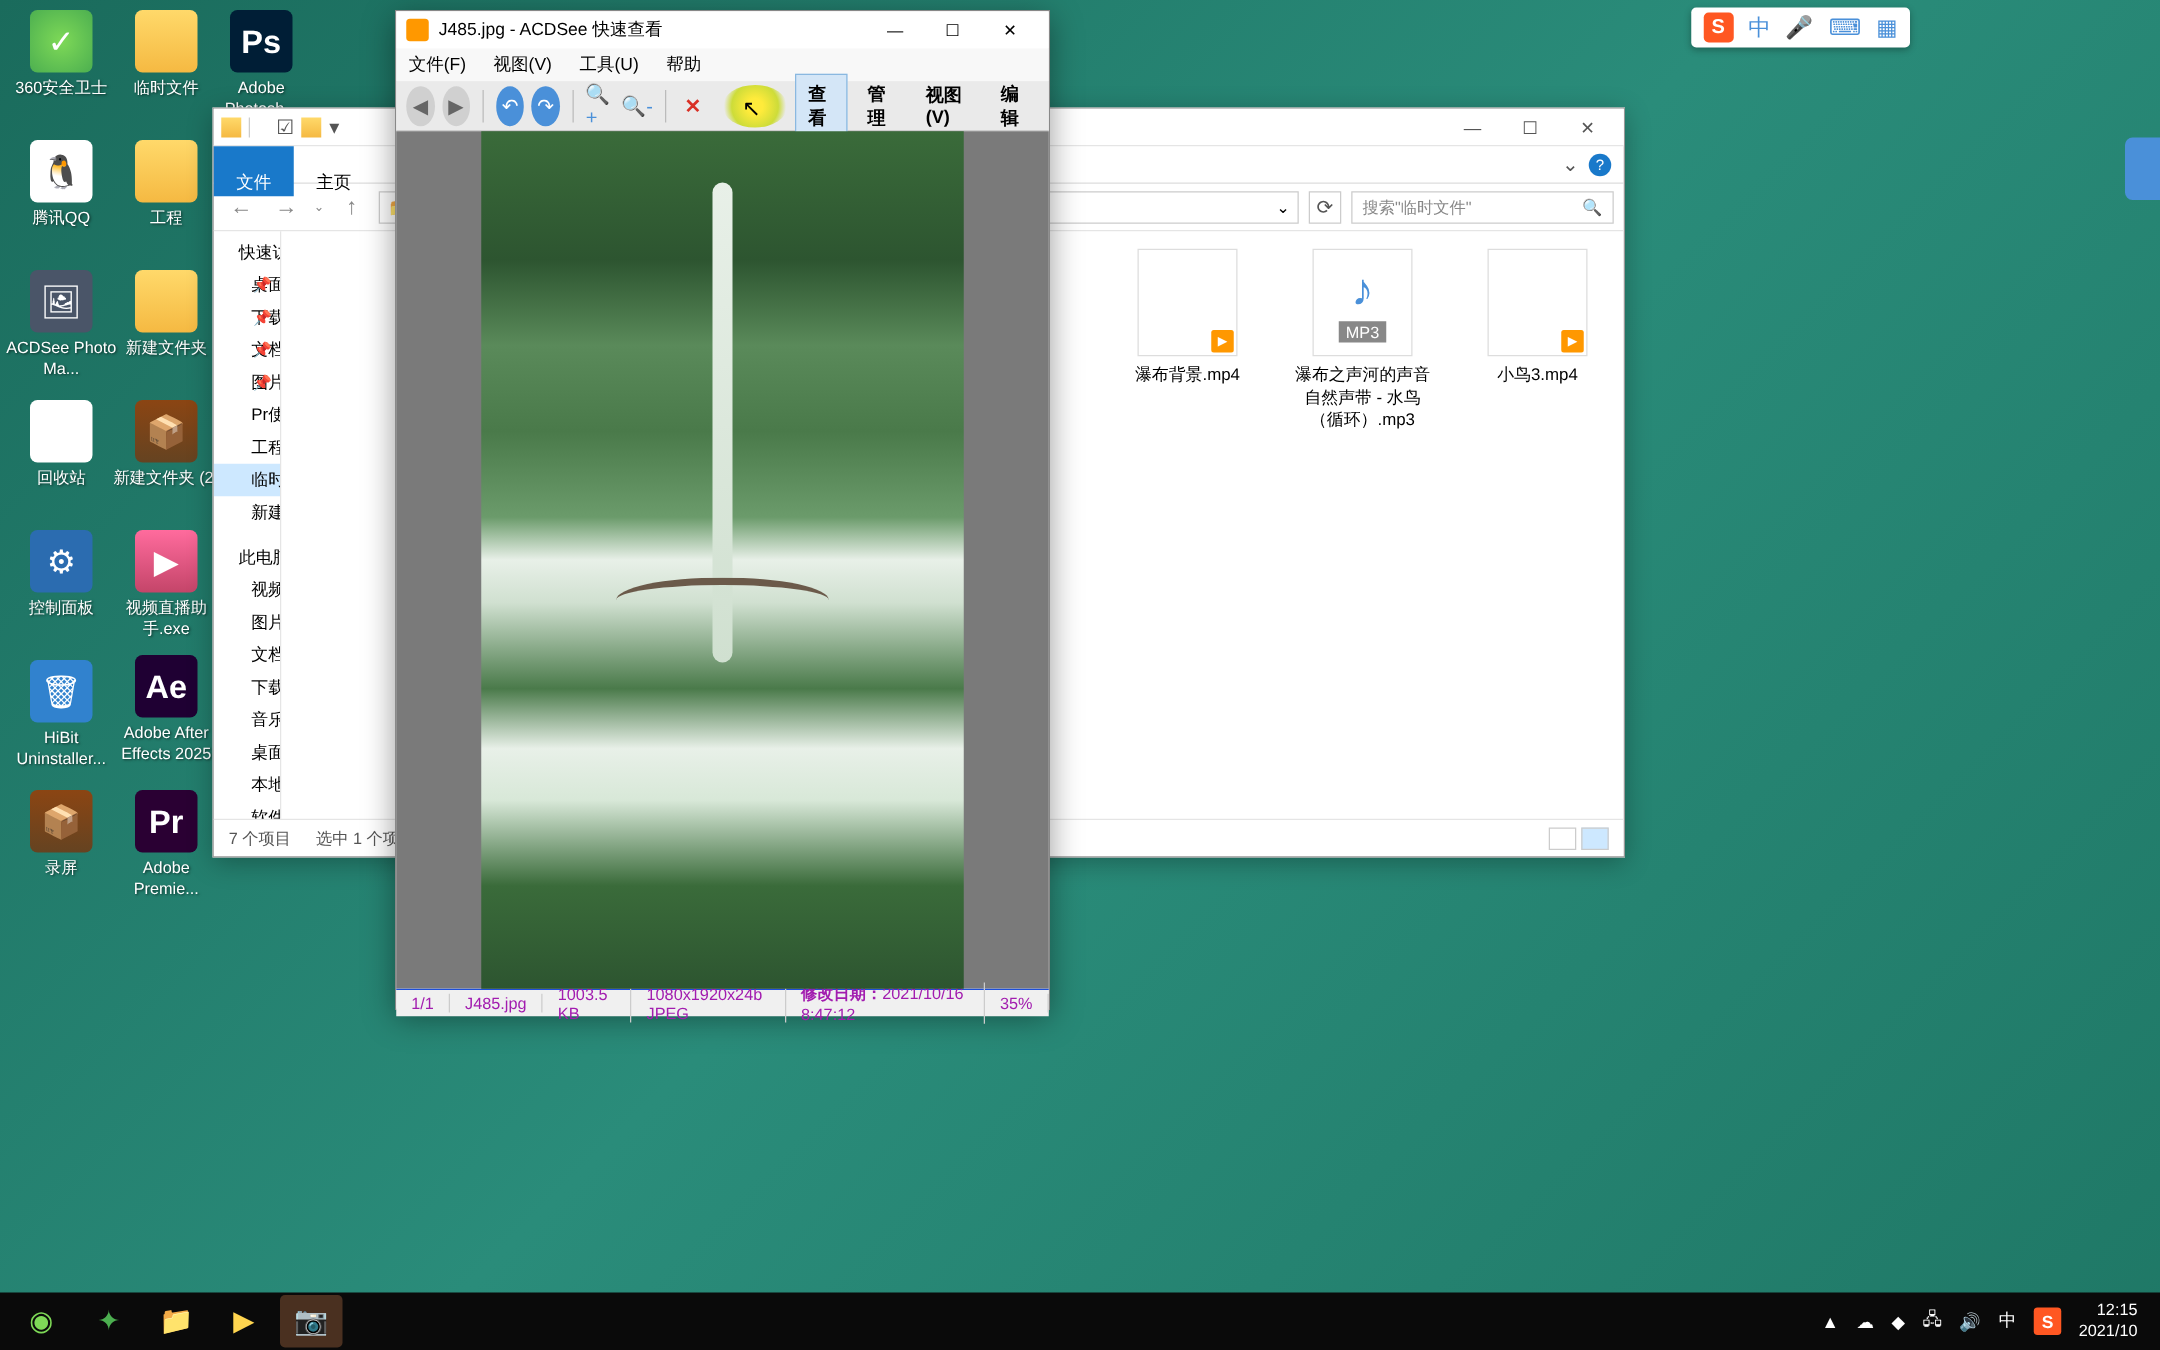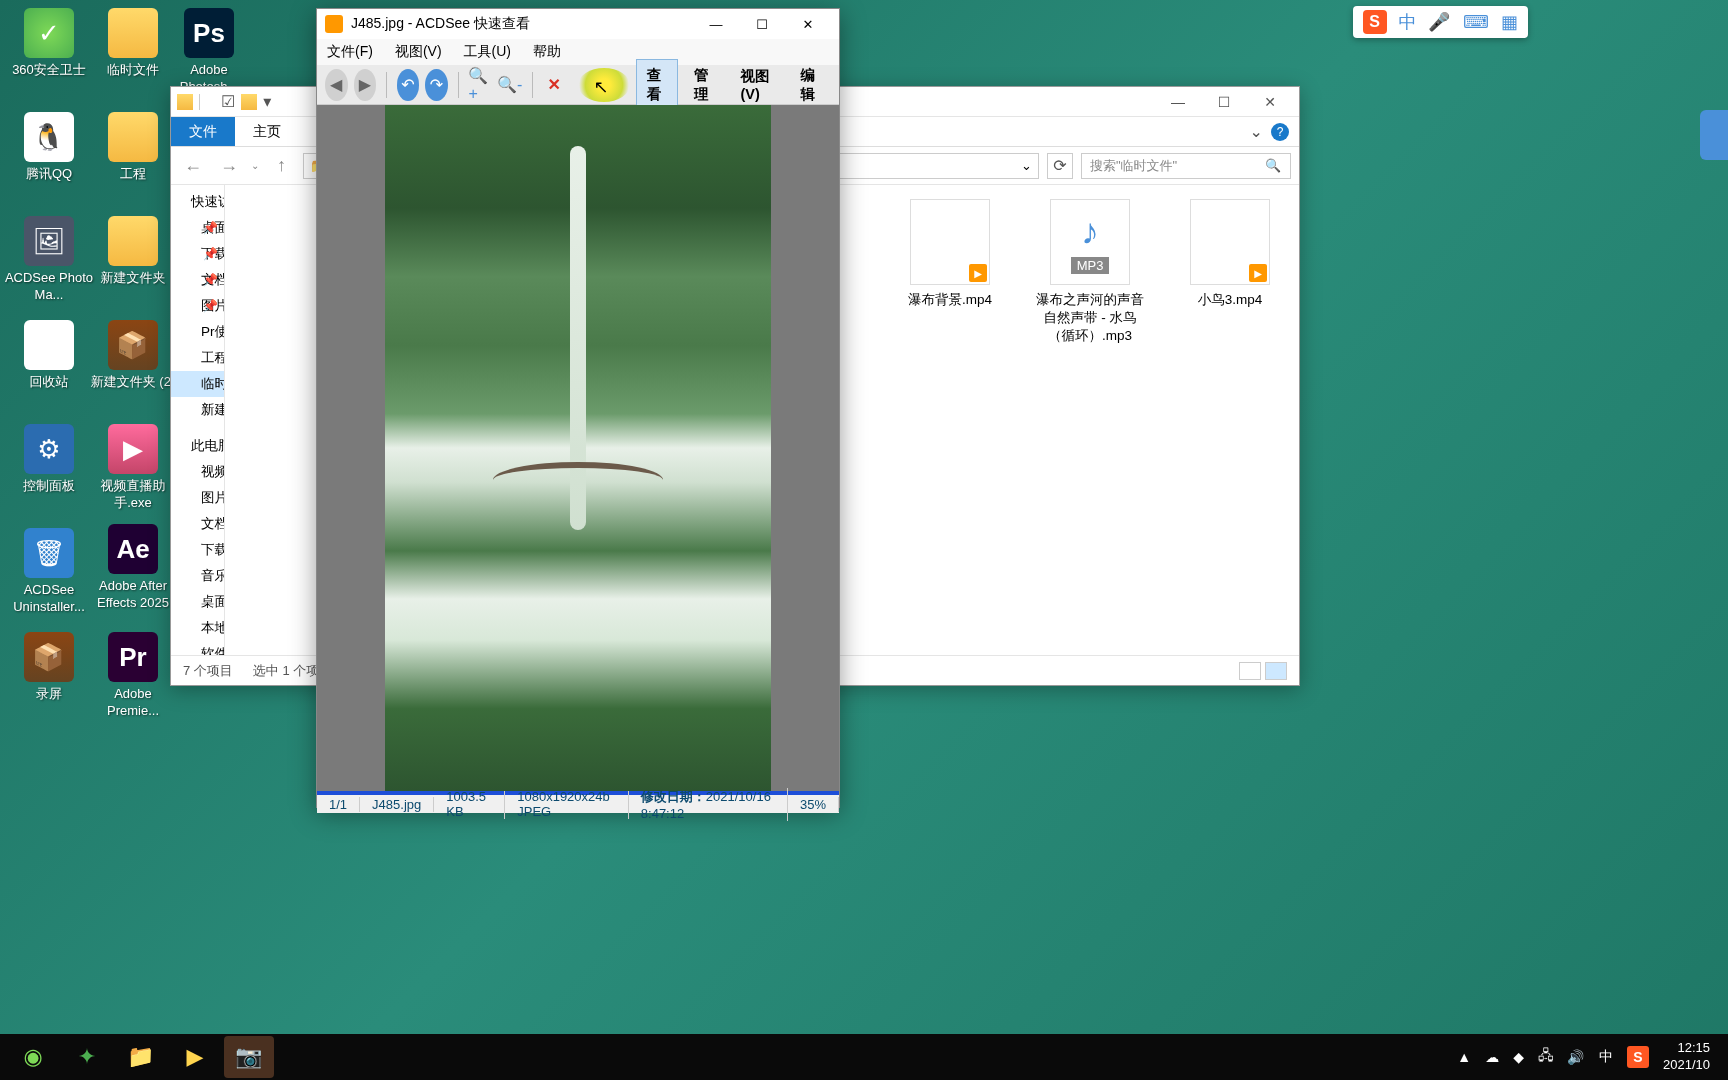--- a/index.html
+++ b/index.html
@@ -35,21 +35,21 @@
 .sidetab{position:absolute;right:0;top:110px;width:28px;height:50px;background:#4a90d9;border-radius:6px 0 0 6px;}
 
 
 .explorer { position:absolute; top:86px; left:170px; width:1130px; height:600px; background:#fff; border:1px solid #999; box-shadow:0 4px 20px rgba(0,0,0,.3); }
 .ex-title{height:30px;background:#fff;border-bottom:1px solid #e5e5e5;display:flex;align-items:center;padding:0 6px;}
 .ex-title .qat{display:flex;gap:6px;align-items:center;}
 .ex-title .qat i{width:16px;height:16px;display:inline-block;}
 .ex-title .wbtn{margin-left:auto;display:flex;}
 .ex-title .wbtn div{width:46px;height:28px;display:flex;align-items:center;justify-content:center;font-size:14px;color:#555;}
 .ex-ribbon{height:30px;display:flex;border-bottom:1px solid #ddd;}
-.ex-ribbon .tab{padding:6px 18px;font-size:14px;}
+.ex-ribbon .tab{padding:20px 18px;font-size:14px;}
 .ex-ribbon .tab.active{background:#1979ca;color:#fff;}
 .ex-ribbon .help{margin-left:auto;padding:6px 10px;display:flex;gap:8px;align-items:center;}
 .ex-ribbon .help .q{width:18px;height:18px;border-radius:50%;background:#1979ca;color:#fff;font-size:12px;display:flex;align-items:center;justify-content:center;}
 .ex-nav{height:38px;display:flex;align-items:center;padding:0 8px;gap:8px;border-bottom:1px solid #e5e5e5;}
 .ex-nav .navbtn{width:28px;height:28px;display:flex;align-items:center;justify-content:center;color:#888;font-size:18px;}
 .ex-nav .addr{flex:1;height:26px;border:1px solid #ccc;display:flex;align-items:center;padding:0 6px;font-size:13px;gap:6px;}
 .ex-nav .addr .drop{margin-left:auto;}
 .ex-nav .refresh{width:26px;height:26px;border:1px solid #ccc;display:flex;align-items:center;justify-content:center;color:#555;}
 .ex-nav .search{width:210px;height:26px;border:1px solid #ccc;display:flex;align-items:center;padding:0 8px;font-size:13px;color:#888;}
 .ex-nav .search .mag{margin-left:auto;}
@@ -93,21 +93,21 @@
 .tb-zoom{color:#4a90d9;font-size:20px;background:none;}
 .tb-del{color:#d93025;font-size:22px;font-weight:bold;background:none;}
 .v-tool .highlight{position:relative;width:74px;height:34px;background:radial-gradient(circle,#ffeb3b 20%,#cddc39 60%,transparent 80%);border-radius:50%;display:flex;align-items:center;justify-content:center;}
 .v-tool .highlight .cur{position:absolute;left:16px;top:8px;font-size:18px;}
 .v-tool .tabbtn{padding:6px 10px;font-size:14.5px;font-weight:bold;}
 .v-tool .tabbtn.act{background:#d4e6f7;border:1px solid #8ab8e0;}
 .v-img{height:686px;background:#7a7a7a;display:flex;justify-content:center;padding-top:0;}
 .v-img .pic{width:386px;height:686px;background:linear-gradient(180deg,#3a6b3a 0%,#2d5530 15%,#5a8a5a 25%,#4a7a4a 35%,#6b9b6b 45%,#e8f0e8 50%,#d0e0d0 55%,#4a7a4a 65%,#e8f0e8 72%,#d8e8d8 78%,#3a6b3a 88%,#2d5530 100%);position:relative;overflow:hidden;}
 .v-img .pic::before{content:"";position:absolute;left:48%;top:6%;width:16px;height:56%;background:linear-gradient(#e8f0e8,#d0e0d0);border-radius:8px;}
 .v-img .pic::after{content:"";position:absolute;left:28%;top:52%;width:44%;height:30px;border-top:6px solid #6b5a4a;border-radius:50% 50% 0 0;}
-.v-status{height:22px;background:#f0f0f0;border-top:4px solid #1d4ed8;display:flex;align-items:center;font-size:13px;color:#0c4a6e;}
+.v-status{height:22px;background:#f0f0f0;border-top:1px solid #1d4ed8;display:flex;align-items:center;font-size:13px;color:#a21caf;}
 .v-status span{padding:0 12px;border-right:1px solid #ccc;}
 
 
 .taskbar{position:absolute;bottom:0;left:0;right:0;height:46px;background:#0a0a0a;display:flex;align-items:center;padding:0 8px;gap:4px;}
 .taskbar .tb-item{width:50px;height:42px;display:flex;align-items:center;justify-content:center;font-size:22px;color:#fff;}
 .taskbar .tray{margin-left:auto;display:flex;align-items:center;gap:14px;color:#fff;font-size:14px;padding-right:10px;}
 .taskbar .tray .ime-s{background:#ff5722;width:22px;height:22px;border-radius:3px;display:flex;align-items:center;justify-content:center;font-weight:bold;}
 .taskbar .clock{text-align:right;font-size:13px;line-height:1.3;}
 </style>
 </head>
@@ -159,21 +159,21 @@
       <div class="desktop-icon" style="left: 4px; top: 424px;">
         <div class="ico ico-ctrl">⚙</div>
         <div class="lbl">控制面板</div>
       </div>
       <div class="desktop-icon" style="left: 88px; top: 424px;">
         <div class="ico ico-vid">▶</div>
         <div class="lbl">视频直播助手.exe</div>
       </div>
       <div class="desktop-icon" style="left: 4px; top: 528px;">
         <div class="ico ico-hibit">🗑</div>
-        <div class="lbl">ACDSee Uninstaller...</div>
+        <div class="lbl">HiBit Uninstaller...</div>
       </div>
       <div class="desktop-icon" style="left: 88px; top: 524px;">
         <div class="ico ico-ae">Ae</div>
         <div class="lbl">Adobe After Effects 2025</div>
       </div>
       <div class="desktop-icon" style="left: 4px; top: 632px;">
         <div class="ico ico-rar">📦</div>
         <div class="lbl">录屏</div>
       </div>
       <div class="desktop-icon" style="left: 88px; top: 632px;">

